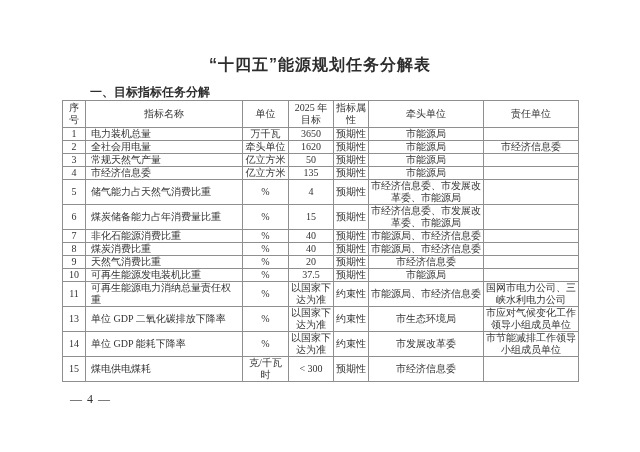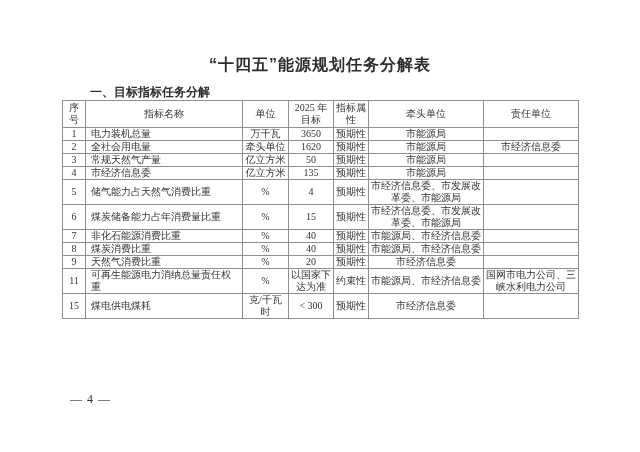--- a/index.html
+++ b/index.html
@@ -169,29 +169,56 @@
         <tr>
           <td class="col0">9</td>
           <td class="col1">天然气消费比重</td>
           <td class="col2">%</td>
           <td class="col3">20</td>
           <td class="col4">预期性</td>
           <td class="col5">市经济信息委</td>
           <td class="col6"></td>
         </tr>
         <tr>
+          <td class="col0">10</td>
+          <td class="col1">可再生能源发电装机比重</td>
+          <td class="col2">%</td>
+          <td class="col3">37.5</td>
+          <td class="col4">预期性</td>
+          <td class="col5">市能源局</td>
+          <td class="col6"></td>
+        </tr>
+        <tr>
           <td class="col0">11</td>
           <td class="col1">可再生能源电力消纳总量责任权重</td>
           <td class="col2">%</td>
           <td class="col3">以国家下达为准</td>
           <td class="col4">约束性</td>
           <td class="col5">市能源局、市经济信息委</td>
           <td class="col6">国网市电力公司、三峡水利电力公司</td>
         </tr>
         <tr>
+          <td class="col0">13</td>
+          <td class="col1">单位 GDP 二氧化碳排放下降率</td>
+          <td class="col2">%</td>
+          <td class="col3">以国家下达为准</td>
+          <td class="col4">约束性</td>
+          <td class="col5">市生态环境局</td>
+          <td class="col6">市应对气候变化工作领导小组成员单位</td>
+        </tr>
+        <tr>
+          <td class="col0">14</td>
+          <td class="col1">单位 GDP 能耗下降率</td>
+          <td class="col2">%</td>
+          <td class="col3">以国家下达为准</td>
+          <td class="col4">约束性</td>
+          <td class="col5">市发展改革委</td>
+          <td class="col6">市节能减排工作领导小组成员单位</td>
+        </tr>
+        <tr>
           <td class="col0">15</td>
           <td class="col1">煤电供电煤耗</td>
           <td class="col2">克/千瓦时</td>
           <td class="col3">&lt; 300</td>
           <td class="col4">预期性</td>
           <td class="col5">市经济信息委</td>
           <td class="col6"></td>
         </tr>
       </tbody>
   </table>

